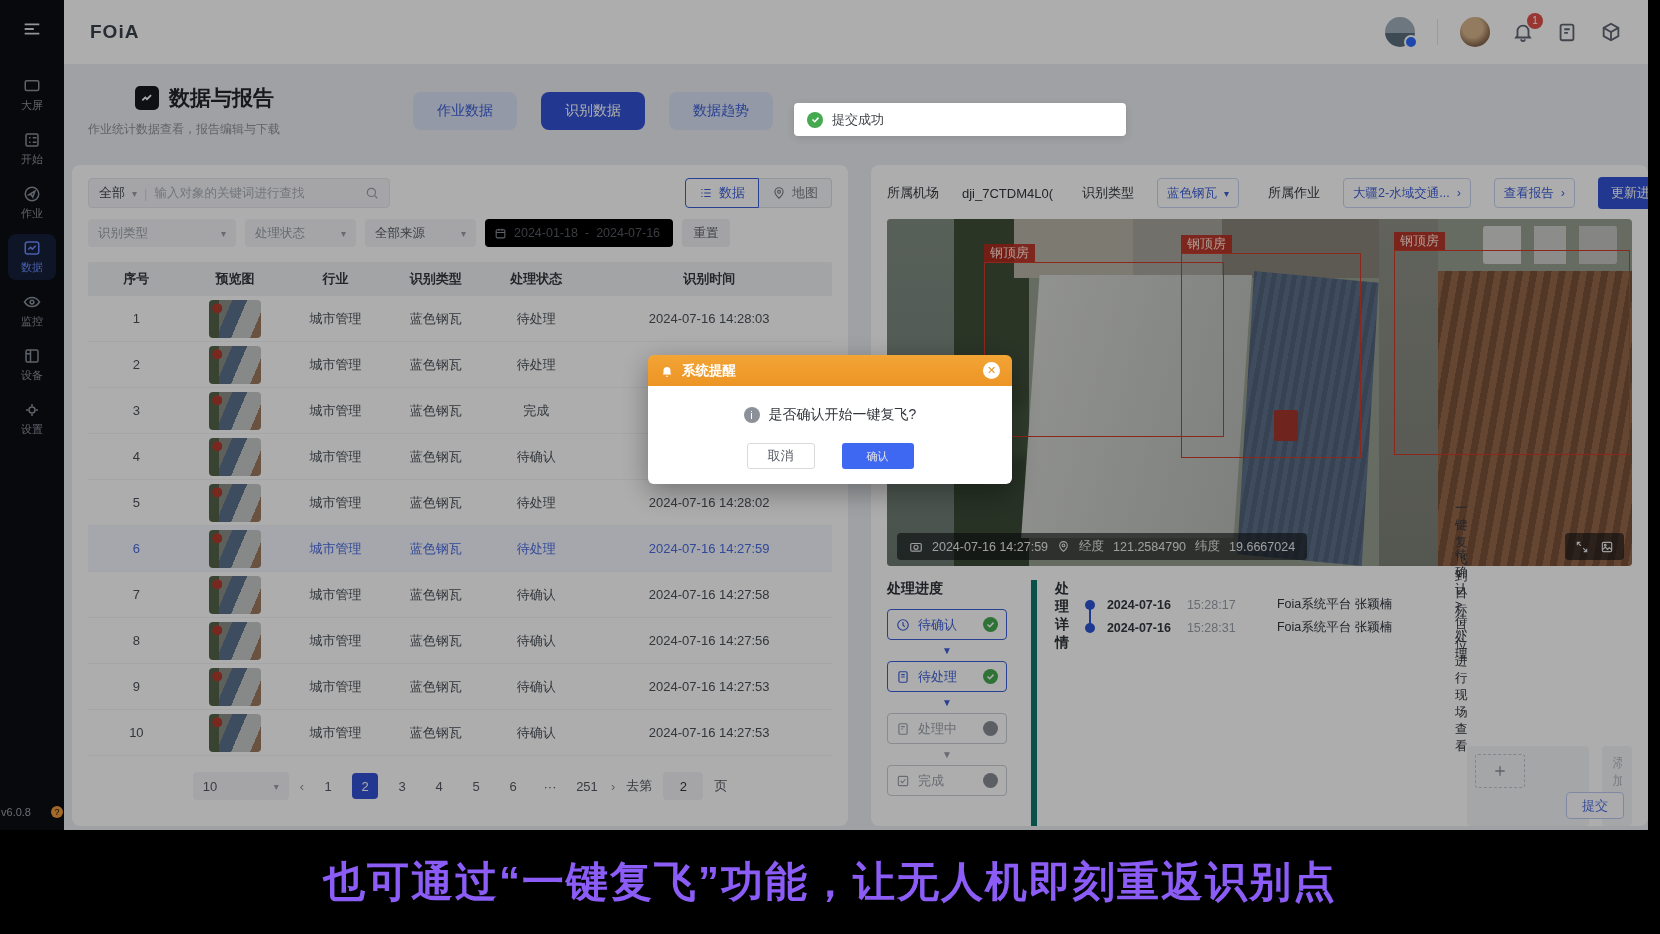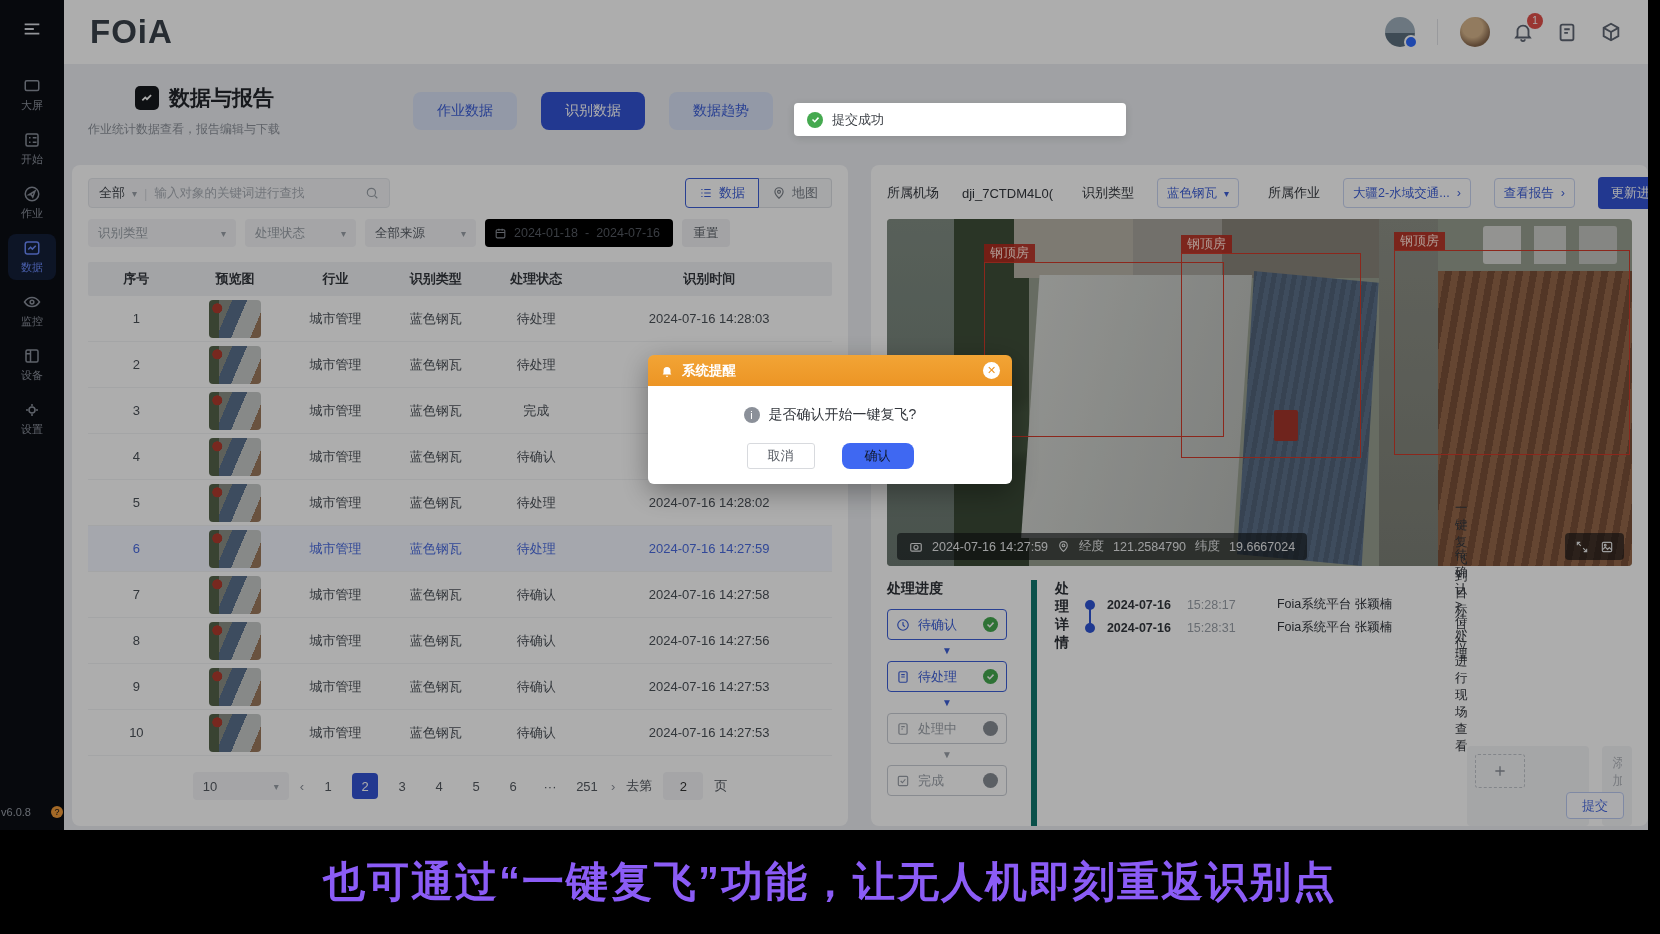--- a/index.html
+++ b/index.html
@@ -11,21 +11,21 @@
 .sidebar{position:absolute;left:0;top:0;width:64px;height:100%;background:#0b0e14;z-index:3;display:flex;flex-direction:column;align-items:center;}
 .hamburger{margin-top:18px;color:#d7dae0;cursor:pointer;}
 .side-items{margin-top:32px;display:flex;flex-direction:column;gap:8px;}
 .side-item{width:48px;height:46px;border-radius:8px;display:flex;flex-direction:column;align-items:center;justify-content:center;gap:3px;color:#8b919c;font-size:11px;cursor:pointer;}
 .side-item.active{background:#141f38;color:#6d8dff;}
 .version{position:absolute;bottom:12px;left:0;width:64px;color:#9aa0aa;font-size:11px;display:flex;align-items:center;justify-content:center;gap:20px;}
 .qmark{width:12px;height:12px;border-radius:50%;background:#f09b3a;color:#0b0e14;font-size:9px;line-height:12px;text-align:center;}
 
 
 .topbar{position:absolute;left:64px;top:0;width:1584px;height:64px;background:#fff;display:flex;align-items:center;padding:0 26px;}
-.logo{font-size:33px;font-weight:bold;color:#3a424b;letter-spacing:1px;}
+.logo{font-size:19px;font-weight:bold;color:#3a424b;letter-spacing:1px;}
 .topbar-right{margin-left:auto;display:flex;align-items:center;gap:22px;}
 .avatar{width:30px;height:30px;border-radius:50%;}
 .avatar1{background:linear-gradient(180deg,#9fb0bd 0 55%,#5c6f7e 55%);position:relative;}
 .avatar1::after{content:"";position:absolute;right:-3px;bottom:-2px;width:10px;height:10px;border-radius:50%;background:#2f6bff;border:2px solid #fff;}
 .avatar2{background:radial-gradient(circle at 42% 35%,#d8b68c 0 38%,#8a6a4f 70%);}
 .divider-v{width:1px;height:26px;background:#e2e4e8;}
 .icon-btn{color:#5f6673;position:relative;cursor:pointer;}
 .badge{position:absolute;top:-8px;right:-9px;background:#e2504a;color:#fff;border-radius:9px;font-size:10px;min-width:16px;height:16px;line-height:16px;text-align:center;padding:0 3px;}
 
 
@@ -136,21 +136,21 @@
 
 .mask{position:absolute;inset:0;background:rgba(0,0,0,.32);z-index:10;}
 .modal{position:absolute;left:648px;top:355px;width:364px;z-index:12;border-radius:6px;box-shadow:0 8px 28px rgba(0,0,0,.35);overflow:hidden;}
 .modal-head{height:31px;background:linear-gradient(180deg,#f2a435,#ec9525);display:flex;align-items:center;padding:0 12px;gap:8px;color:#fff;font-size:13.5px;font-weight:bold;}
 .modal-close{margin-left:auto;width:17px;height:17px;border-radius:50%;background:#fff;color:#ec9525;display:flex;align-items:center;justify-content:center;font-size:11px;cursor:pointer;}
 .modal-body{background:#fff;padding:20px 20px 15px;}
 .modal-msg{display:flex;align-items:center;justify-content:center;gap:9px;font-size:14px;color:#33373d;}
 .info-icon{width:16px;height:16px;border-radius:50%;background:#8b9099;color:#fff;font-size:11px;display:flex;align-items:center;justify-content:center;flex:none;}
 .modal-btns{display:flex;justify-content:center;gap:27px;margin-top:19px;}
 .btn-cancel{width:68px;height:26px;border:1px solid #d8dade;border-radius:3px;background:#fff;color:#565b63;font-size:13px;display:flex;align-items:center;justify-content:center;cursor:pointer;}
-.btn-confirm{width:72px;height:26px;border-radius:8px;background:#3f68f2;color:#0f172a;font-size:13px;display:flex;align-items:center;justify-content:center;cursor:pointer;}
+.btn-confirm{width:72px;height:26px;border-radius:3px;background:#3f68f2;color:#e5e5e5;font-size:11px;display:flex;align-items:center;justify-content:center;cursor:pointer;}
 
 
 .caption{position:absolute;left:0;top:830px;width:1660px;height:104px;background:#000;display:flex;align-items:center;justify-content:center;}
 .caption-text{color:#8b5cf6;font-size:42px;font-weight:bold;letter-spacing:2px;}
 </style>
 </head>
 <body>
 
 <div class="app">
 

